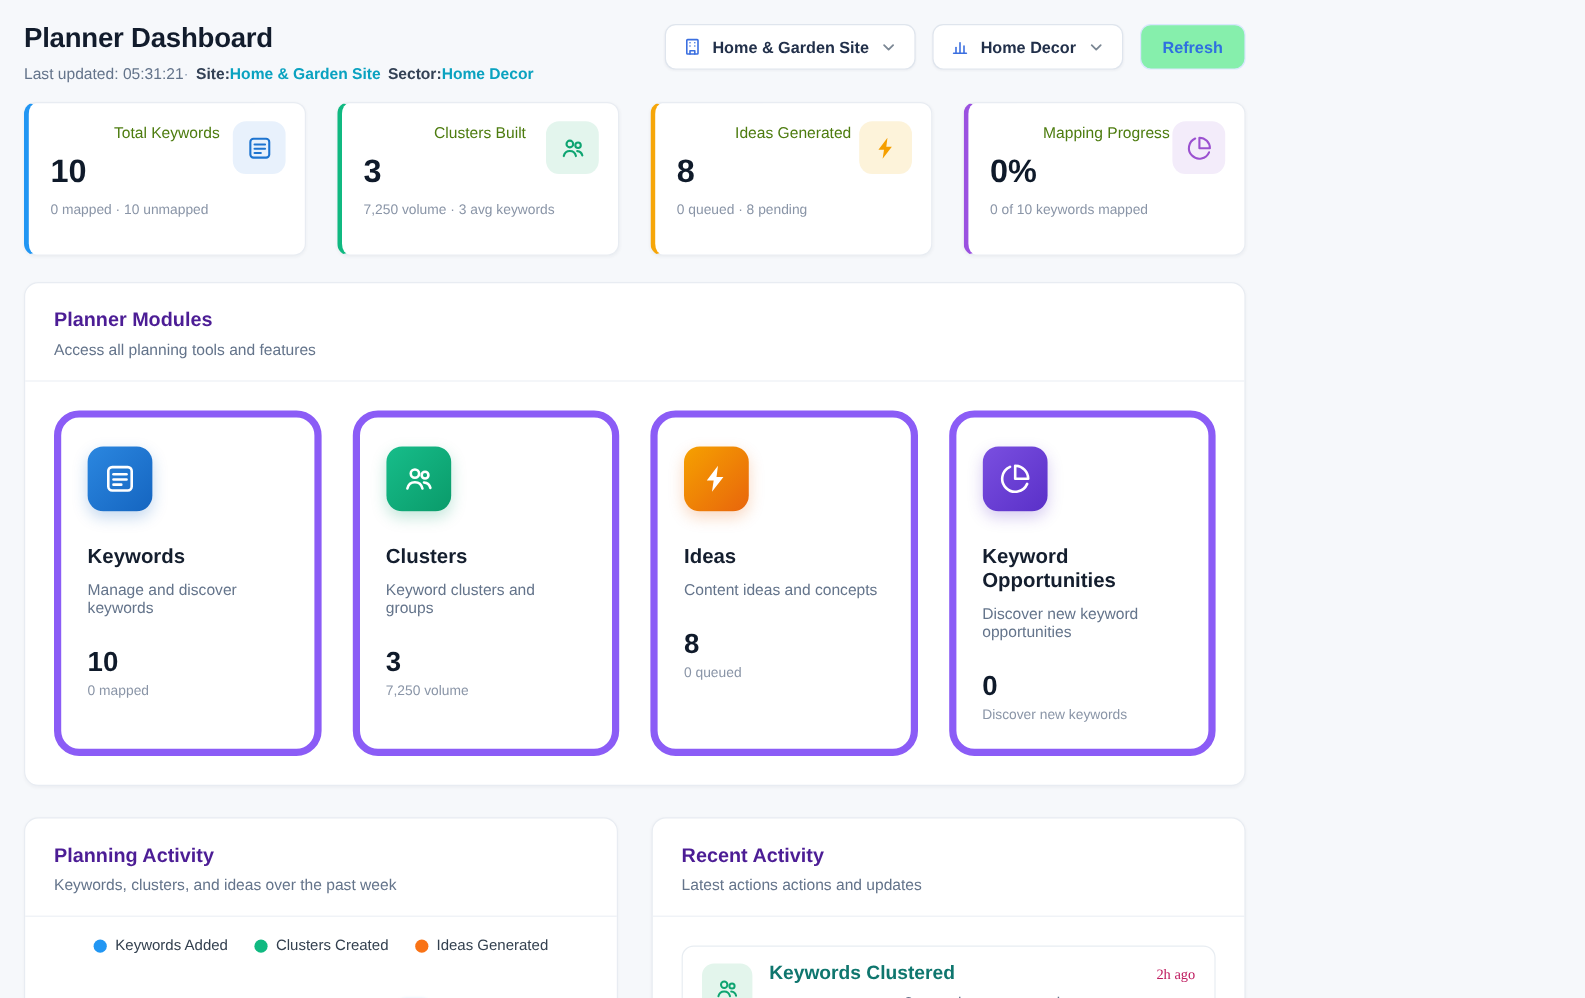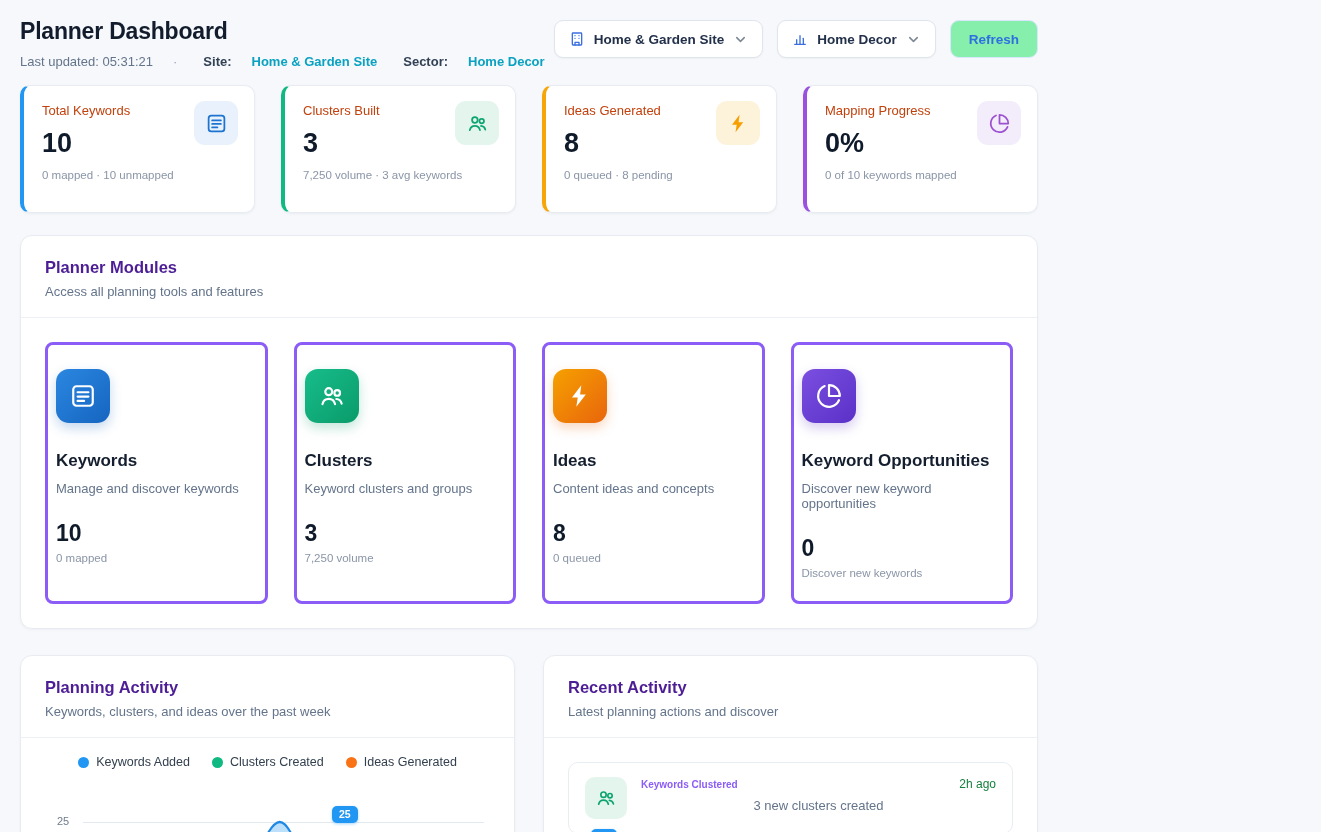--- a/index.html
+++ b/index.html
@@ -3,56 +3,56 @@
 <meta charset="utf-8">
 <style>
   * { box-sizing: border-box; margin: 0; padding: 0; }
   html, body { background:#f6f8fb; }
   body { font-family:"Liberation Sans","DejaVu Sans",sans-serif; color:#16202e; }
   .page { position:relative; width:1054px; height:832px; overflow:hidden; background:#f6f8fb; }
 
   
   .header { display:flex; justify-content:space-between; align-items:flex-start; padding:18px 16px 0 20px; }
   .page-title { font-size:23px; font-weight:700; letter-spacing:-0.2px; color:#121c2c; }
-  .subline { margin-top:9px; font-size:13px; color:#64748b; display:flex; align-items:flex-start; gap:20px; }
+  .subline { margin-top:9px; font-size:13px; color:#64748b; display:flex; align-items:flex-start; gap:0; }
   .subline .dot { color:#94a3b8; }
   .subline .seg-label { color:#334155; font-weight:700; margin-left:6px; }
   .subline a.link { color:#0aa2c0; font-weight:600; text-decoration:none; cursor:pointer; }
   .header-controls { display:flex; align-items:center; gap:14px; margin-top:2px; }
   .selector { display:flex; align-items:center; gap:9px; background:#fff; border:1px solid #dfe5ed; border-radius:9px; height:38px; padding:0 14px; font-size:13.5px; font-weight:700; color:#22304a; cursor:pointer; box-shadow:0 1px 2px rgba(20,30,55,.04); }
   .selector .sel-icon { color:#3b6fe0; display:flex; }
   .selector .chev { color:#7b8794; display:flex; }
   .refresh-btn { height:38px; padding:0 18px; background:#86efac; color:#2f6fe0; border:1px solid #d9e7fd; border-radius:9px; font-size:13.5px; font-weight:700; cursor:pointer; font-family:inherit; }
   svg { display:block; }
 
   
   .stats { display:grid; grid-template-columns:repeat(4,1fr); gap:26px; margin:16px 16px 0 20px; }
   .stat-card { position:relative; background:#fff; border:1px solid #e8ecf2; border-left-width:4px; border-left-style:solid; border-radius:10px; padding:17px 18px 14px; height:128px; box-shadow:0 1px 3px rgba(16,30,54,.05); }
   .accent-blue   { border-left-color:#2196f3; }
   .accent-green  { border-left-color:#10b981; }
   .accent-orange { border-left-color:#f6a609; }
   .accent-purple { border-left-color:#9b51e0; }
-  .stat-label { font-size:13px; font-weight:500; color:#c2410c; }
+  .stat-label { font-size:13px; font-weight:500; color:#4d7c0f;text-align:center; }
   .stat-value { margin-top:10px; font-size:27px; font-weight:700; color:#0f1a2a; }
   .stat-detail { margin-top:10px; font-size:11.5px; color:#8a95a7; }
   .chip { position:absolute; top:15px; right:16px; width:44px; height:44px; border-radius:11px; display:flex; align-items:center; justify-content:center; }
   .chip svg { width:21px; height:21px; }
   .chip-blue   { background:#e8f1fc; color:#1d74d0; }
   .chip-green  { background:#e3f5ed; color:#0ea471; }
   .chip-orange { background:#fdf3da; color:#f59f00; }
   .chip-purple { background:#f3ecfa; color:#9b51d0; }
 
   
   .panel { background:#fff; border:1px solid #e8ecf2; border-radius:12px; box-shadow:0 1px 3px rgba(16,30,54,.04); }
   .modules-panel { margin:22px 16px 0 20px; }
   .card-head { padding:22px 24px 18px; border-bottom:1px solid #edf0f5; }
   .card-title { font-size:16.5px; font-weight:700; color:#4c1d95; }
   .card-sub { margin-top:7px; font-size:13px; color:#64748b; }
   .modules-grid { display:grid; grid-template-columns:repeat(4,1fr); gap:26px; padding:24px; }
-  .module-card { background:#fff; border:3px solid #8b5cf6; border-radius:8px; padding:24px 8px 22px; cursor:pointer; }
+  .module-card { background:#fff; border:6px solid #8b5cf6; border-radius:21px; padding:24px 22px 22px; cursor:pointer; }
   .mod-icon { width:54px; height:54px; border-radius:13px; display:flex; align-items:center; justify-content:center; color:#fff; }
   .mod-icon svg { width:26px; height:26px; }
   .mod-blue   { background:linear-gradient(135deg,#2b87e0,#1565c0); box-shadow:0 5px 12px rgba(21,101,192,.25); }
   .mod-green  { background:linear-gradient(135deg,#17bd8a,#0a9b6a); box-shadow:0 5px 12px rgba(10,155,106,.25); }
   .mod-orange { background:linear-gradient(135deg,#f6a100,#e8650c); box-shadow:0 5px 12px rgba(232,101,12,.25); }
   .mod-purple { background:linear-gradient(135deg,#7a4fe0,#5a30c8); box-shadow:0 5px 12px rgba(90,48,200,.25); }
   .module-title { margin-top:28px; font-size:17px; font-weight:700; color:#141e2e; }
   .module-desc { margin-top:10px; font-size:13px; color:#64748b; }
   .module-value { margin-top:24px; font-size:23px; font-weight:700; color:#0f1a2a; }
   .module-detail { margin-top:5px; font-size:11.5px; color:#8a95a7; }
@@ -74,22 +74,22 @@
   .point-badge { position:absolute; background:#2196f3; color:#fff; font-size:10.5px; font-weight:700; padding:3px 7px; border-radius:5px; line-height:1; box-shadow:0 1px 3px rgba(33,150,243,.4); }
   .pb-1 { left:293px; top:25px; }
   .pb-2 { left:552px; top:48px; }
 
   .ra-body { padding:24px; }
   .activity-item { display:flex; align-items:flex-start; gap:14px; border:1px solid #e8edf2; border-radius:10px; padding:14px 16px; background:#fff; }
   .ai-chip { width:42px; height:42px; border-radius:10px; background:#e3f5ec; color:#0ea471; display:flex; align-items:center; justify-content:center; flex:0 0 auto; }
   .ai-chip svg { width:20px; height:20px; }
   .ai-main { flex:1; }
   .ai-top { display:flex; justify-content:space-between; align-items:baseline; }
-  .ai-title { font-size:10px; font-weight:700; color:#8b5cf6; }
-  .ai-time { font-size:12px; color:#15803d; }
+  .ai-title { font-size:16px; font-weight:700; color:#0f766e; }
+  .ai-time { font-size:12px; color:#be185d;font-family:Liberation Serif, serif; }
   .ai-desc { margin-top:7px; font-size:13px; color:#64748b;text-align:center; }
 </style>
 </head>
 <body>
 
 <div class="page">
 
   <div class="header">
     <div>
       <div class="page-title">Planner Dashboard</div>
@@ -290,21 +290,21 @@
           </svg>
           <div class="point-badge pb-1">25</div>
           <div class="point-badge pb-2">24</div>
         </div>
       </div>
     </div>
 
     <div class="panel bottom-card">
       <div class="card-head">
         <div class="card-title">Recent Activity</div>
-        <div class="card-sub">Latest planning actions and discover</div>
+        <div class="card-sub">Latest actions actions and updates</div>
       </div>
       <div class="ra-body">
         <div class="activity-item">
           <div class="ai-chip">
             <svg viewBox="0 0 24 24" fill="none" stroke="currentColor" stroke-width="2" stroke-linecap="round" stroke-linejoin="round">
                 <circle cx="9" cy="8" r="3.2"></circle>
                 <path d="M3.2 19.5c.7-3.2 3-4.9 5.8-4.9s5.1 1.7 5.8 4.9"></path>
                 <circle cx="16.8" cy="9.2" r="2.6"></circle>
                 <path d="M16 14.8c2.5.2 4.3 1.7 4.9 4.2"></path>
               </svg>

